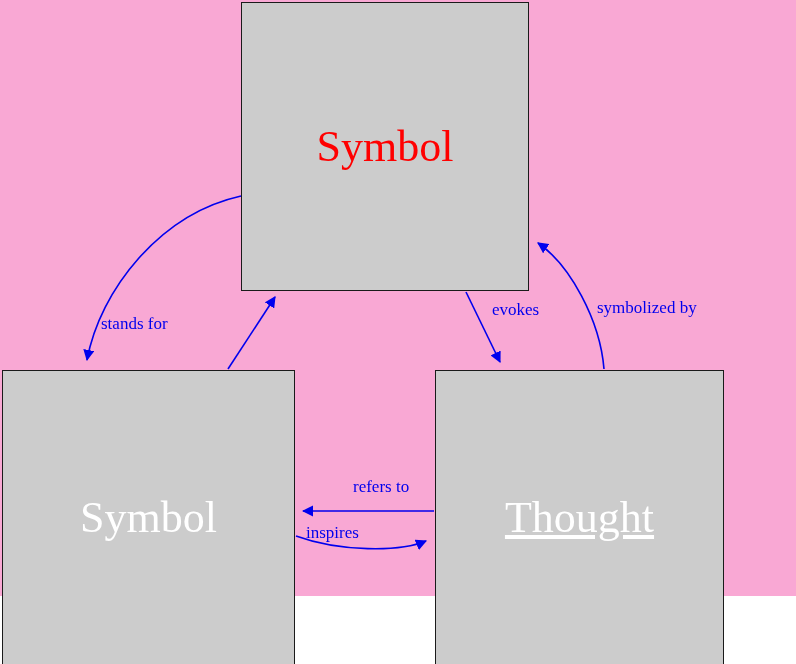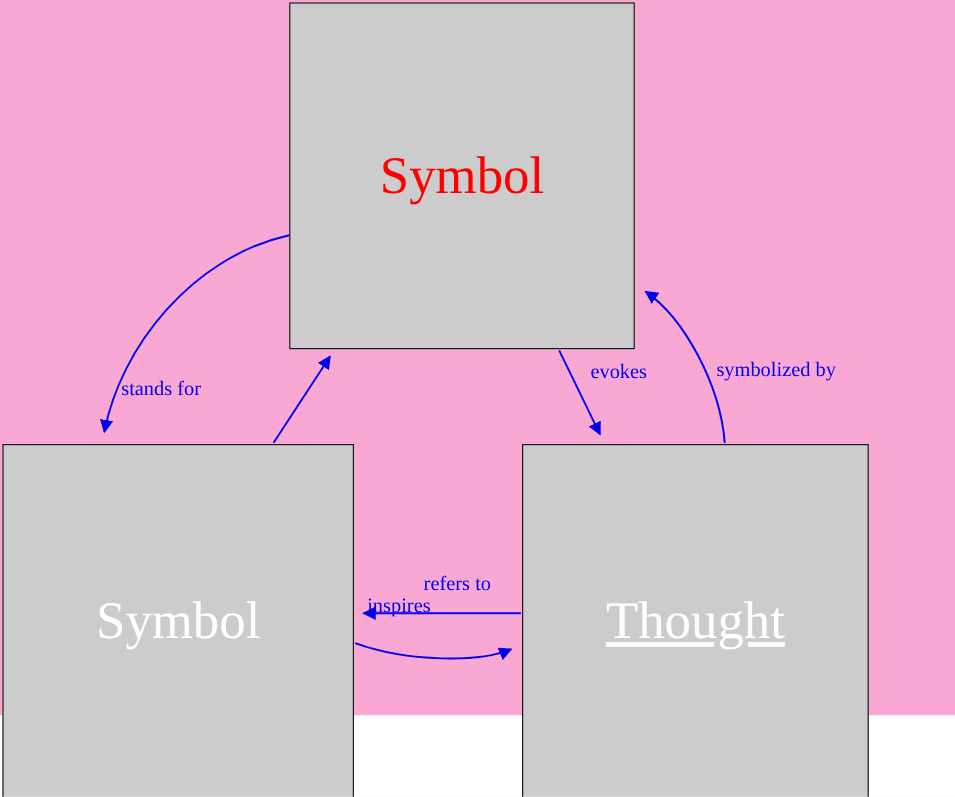--- a/index.html
+++ b/index.html
@@ -71,21 +71,21 @@
     line-height: 1;
     color: #0000ee;
     white-space: nowrap;
     user-select: none;
   }
   #label-stands-for     { left: 101px; top: 315px; }
   #label-represented-by { left: 266px; top: 315px; }
   #label-evokes         { left: 492px; top: 301px; }
   #label-symbolized-by  { left: 597px; top: 299px; }
   #label-refers-to      { left: 305px; top: 478px; margin-left: 48px; }
-  #label-inspires       { left: 306px; top: 496px; text-align: center; }
+  #label-inspires       { left: 306px; top: 524px; text-align: center; }
 </style>
 </head>
 <body>
 
 <div id="diagram-root">
 
   <svg id="diagram-svg" viewBox="0 0 796 664" xmlns="http://www.w3.org/2000/svg">
     <defs>
       <marker id="arrowhead" viewBox="0 0 10 10" refX="9" refY="5" markerWidth="7" markerHeight="7" orient="auto-start-reverse">
         <path d="M 0 0 L 10 5 L 0 10 z" fill="#0000ee"></path>

